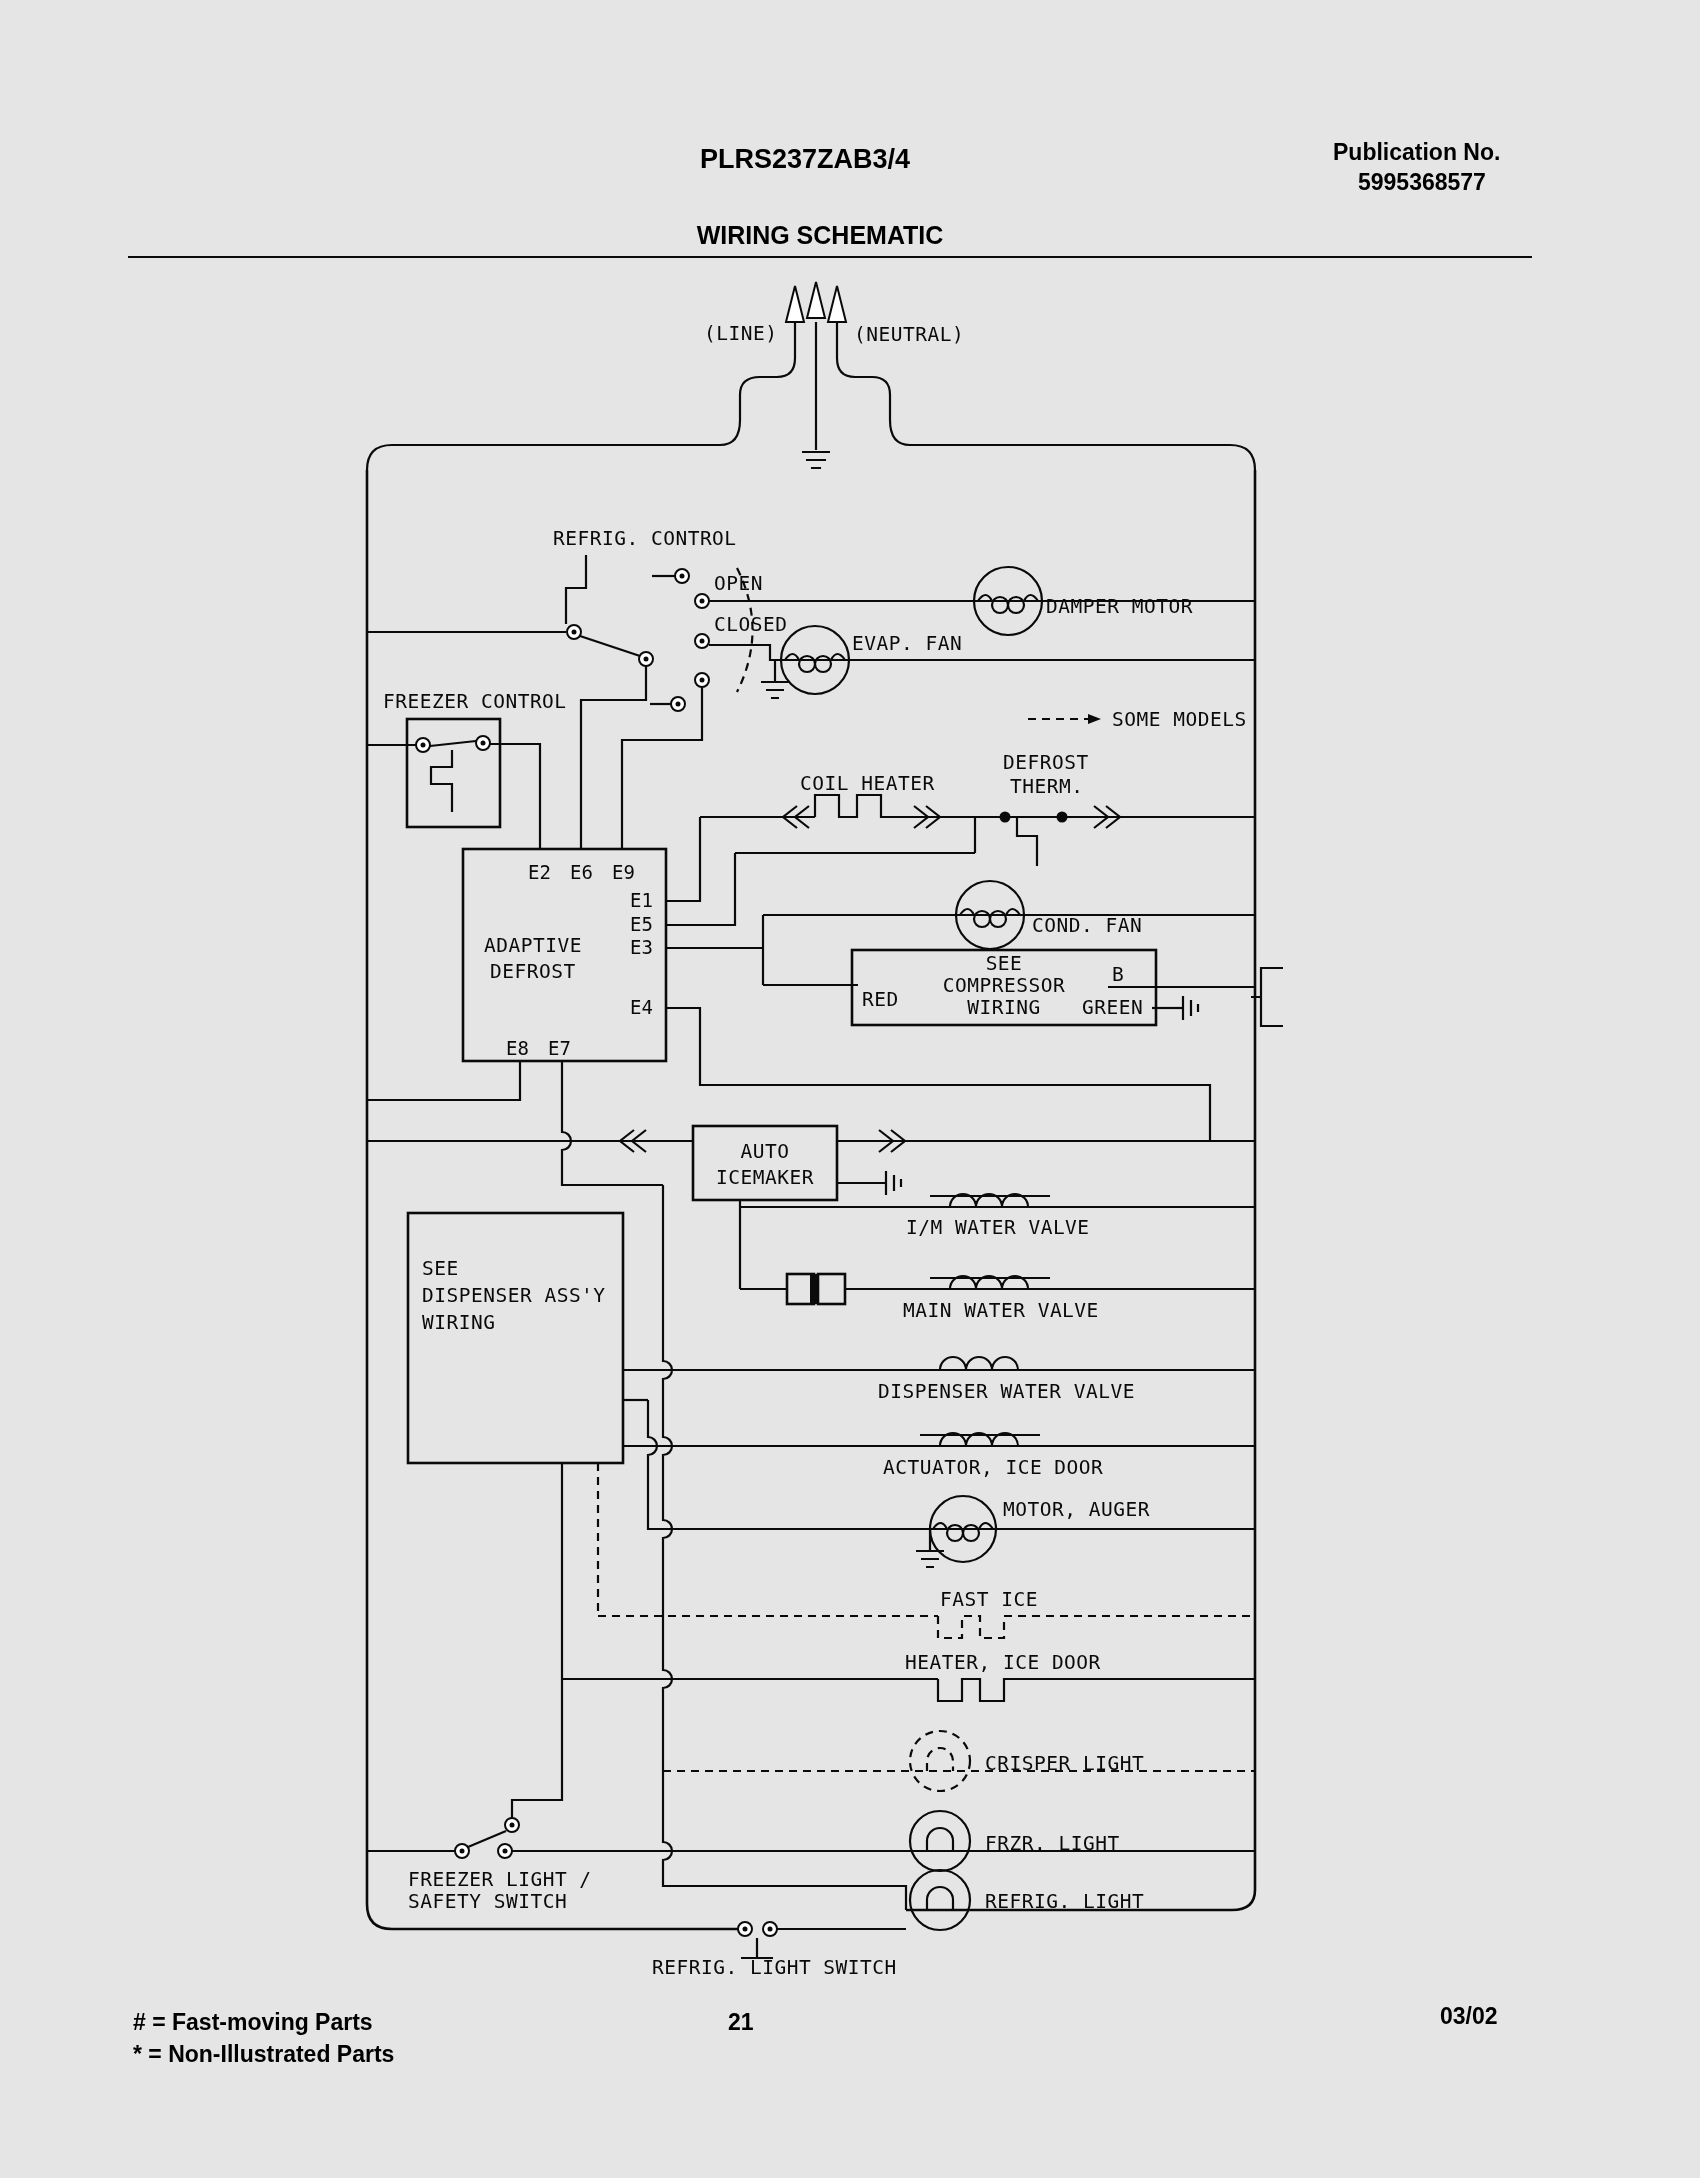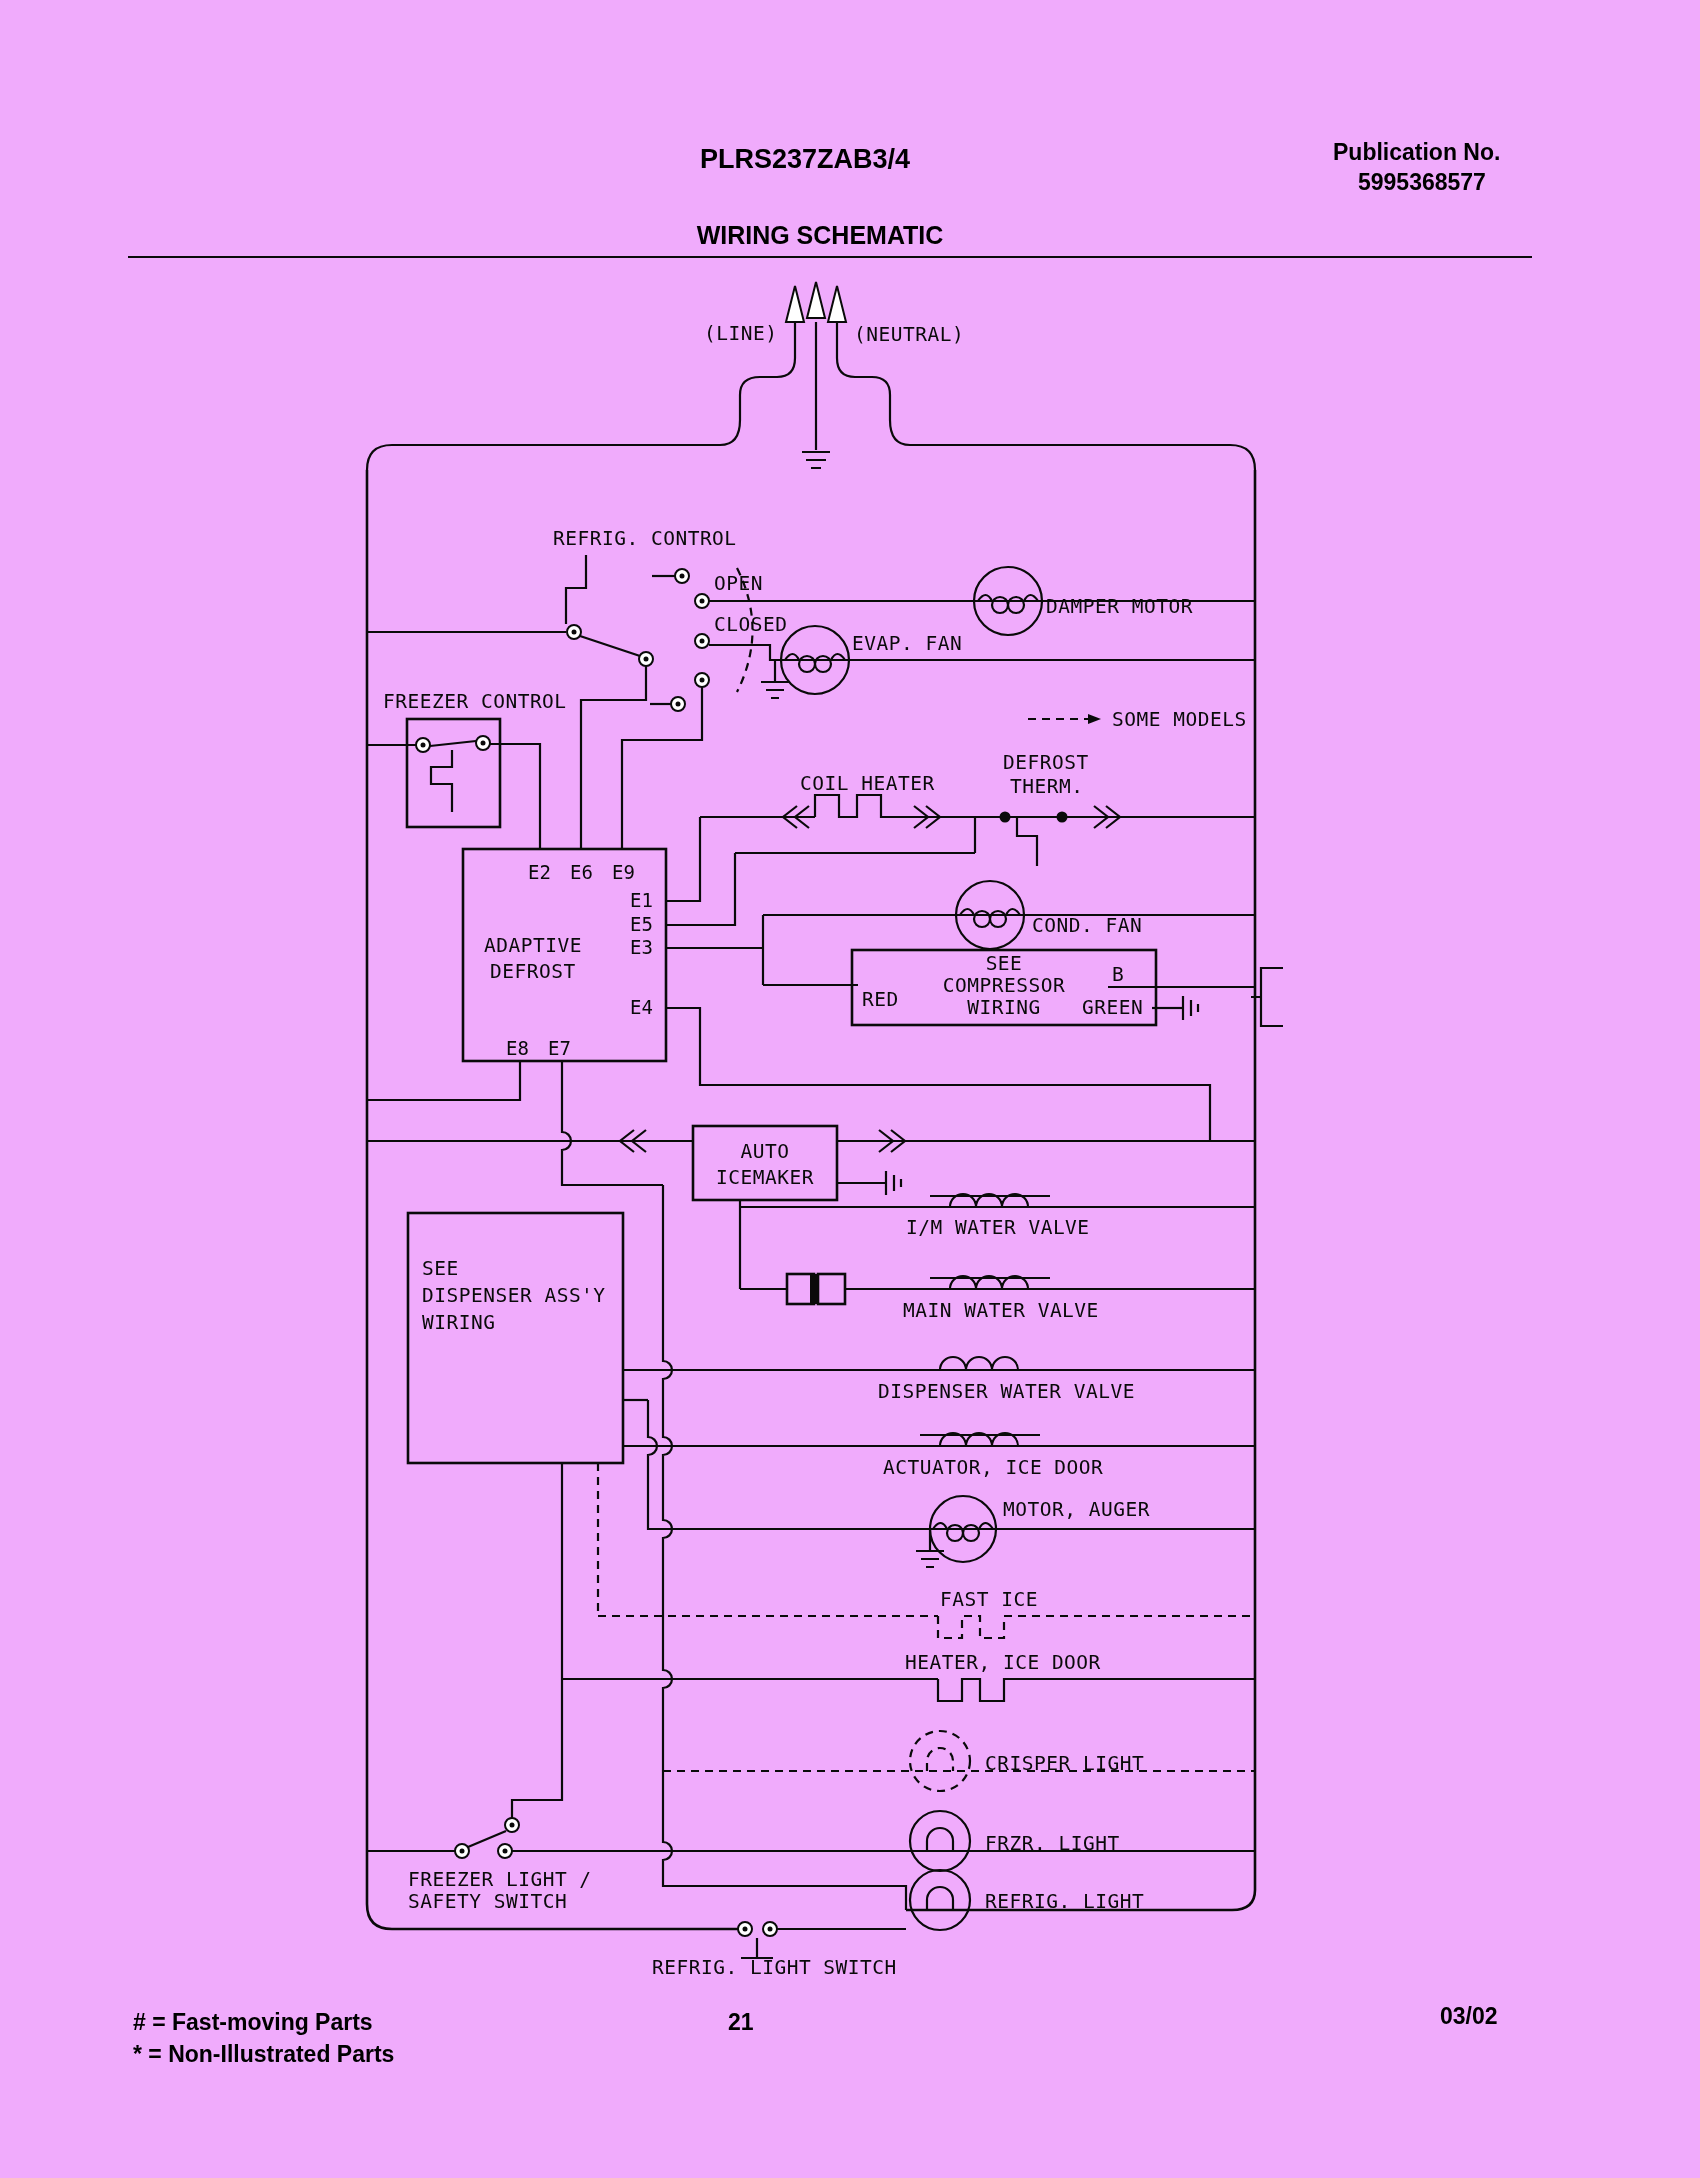--- a/index.html
+++ b/index.html
@@ -1,16 +1,16 @@
 <!DOCTYPE html>
 <html><head>
 <meta charset="utf-8">
 <style>
   html,body{margin:0;padding:0;background:#fff;}
-  .page{position:relative;width:1700px;height:2178px;background:#f0abfc;overflow:hidden;}
+  .page{position:relative;width:1700px;height:2178px;background:#e5e5e5;overflow:hidden;}
   svg{display:block;}
   .lbl{font-family:"DejaVu Sans Mono",monospace;font-size:19.5px;fill:#0a0a0a;letter-spacing:0.5px;}
   .lbl-sm{font-family:"DejaVu Sans Mono",monospace;font-size:19px;fill:#0a0a0a;}
   .hdr{font-family:"Liberation Sans",sans-serif;font-weight:bold;fill:#000;}
   .wire{stroke:#0a0a0a;stroke-width:2.2;fill:none;}
   .wire-thick{stroke:#0a0a0a;stroke-width:2.6;fill:none;}
   .dash{stroke-dasharray:8 6;}
   .box{stroke:#0a0a0a;stroke-width:2.6;fill:none;}
   .sym{stroke:#0a0a0a;stroke-width:2.2;fill:none;}
   .dot{fill:#0a0a0a;stroke:none;}

